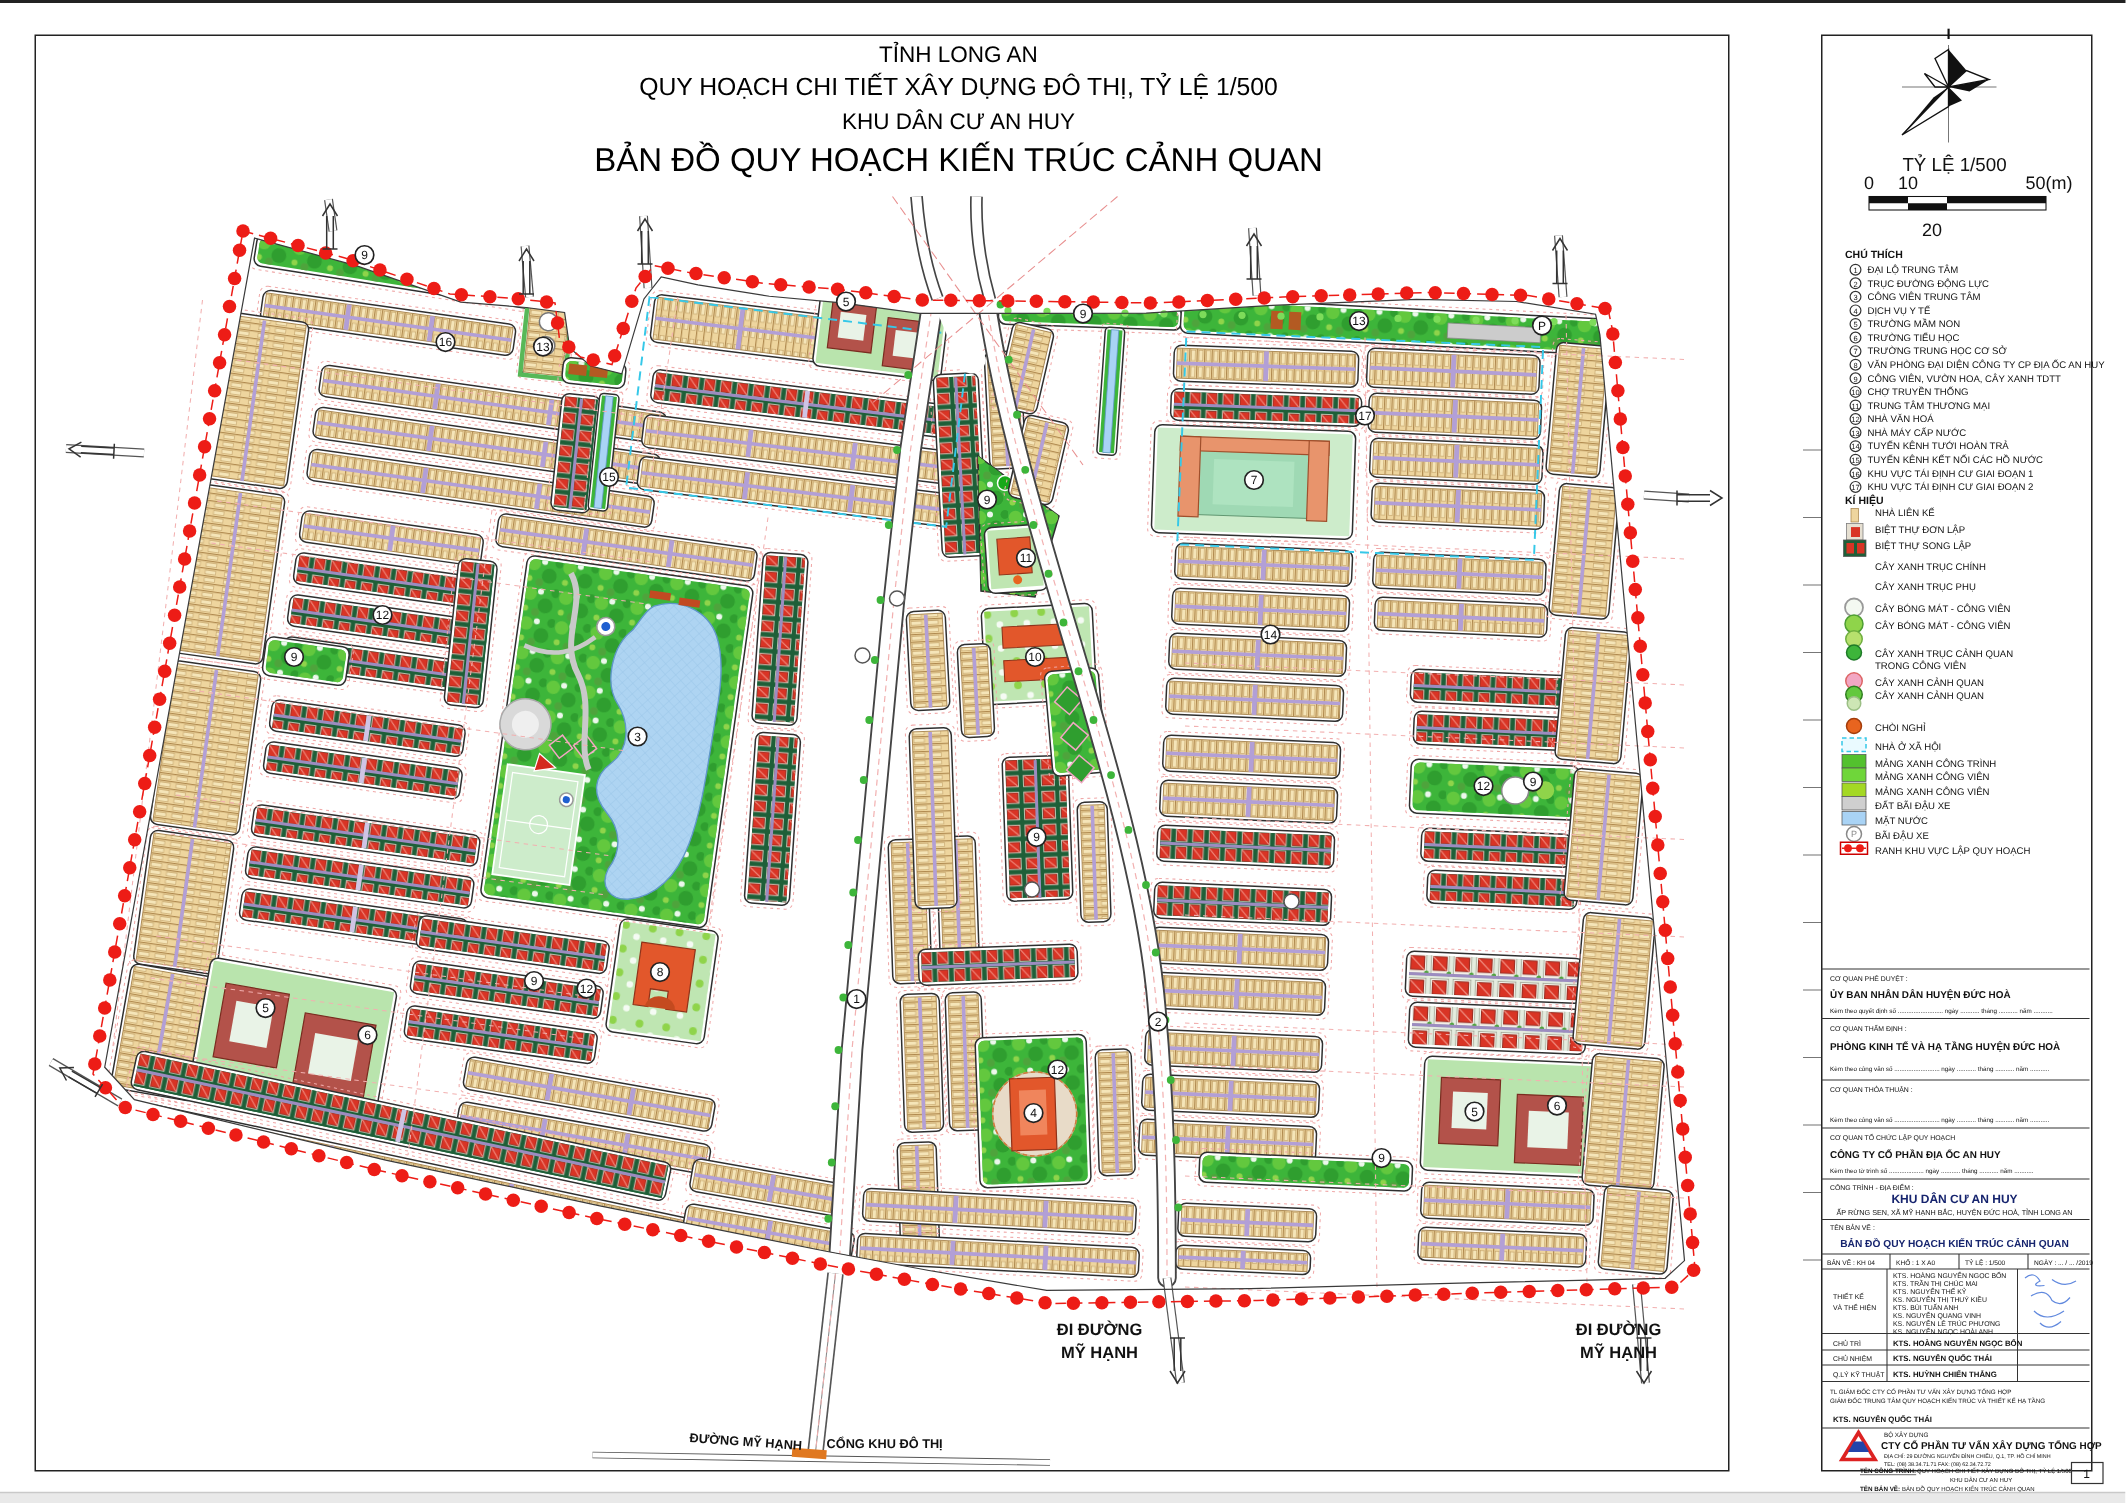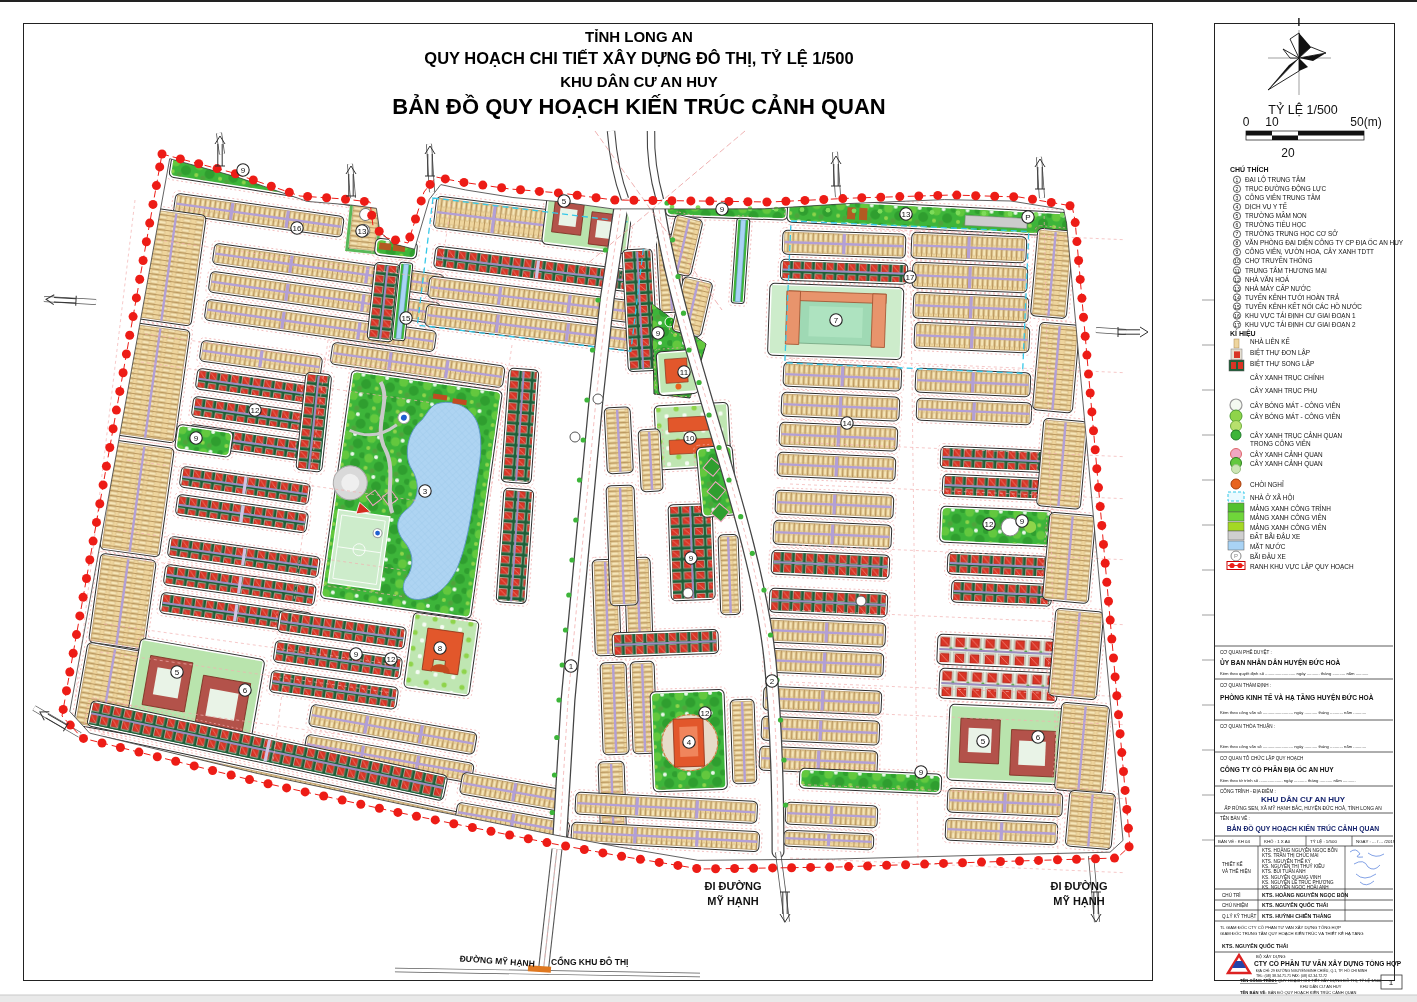--- a/index.html
+++ b/index.html
@@ -1,16 +1,16 @@
 <!DOCTYPE html>
 <html><head><meta charset="utf-8">
 <style>
 html,body{margin:0;padding:0;background:#fff;width:1417px;height:1002px;overflow:hidden}
 *{font-family:"Liberation Sans",sans-serif}
-.t{position:absolute;left:75px;width:1128px;text-align:center;color:#000;font-weight:bold}
+.t{position:absolute;left:75px;width:1128px;text-align:center;color:#000;font-weight:normal}
 </style></head>
 <body>
 
 <div style="position:absolute;left:0;top:0;width:1417px;height:1002px;border-top:2px solid #222"></div>
 
 <div style="position:absolute;left:23px;top:23px;width:1128px;height:956px;border:1.4px solid #222"></div>
 
 <div style="position:absolute;left:1214px;top:23px;width:179px;height:956px;border:1.4px solid #222"></div>
 
 <div class="t" style="top:28px;font-size:15px">TỈNH LONG AN</div>

